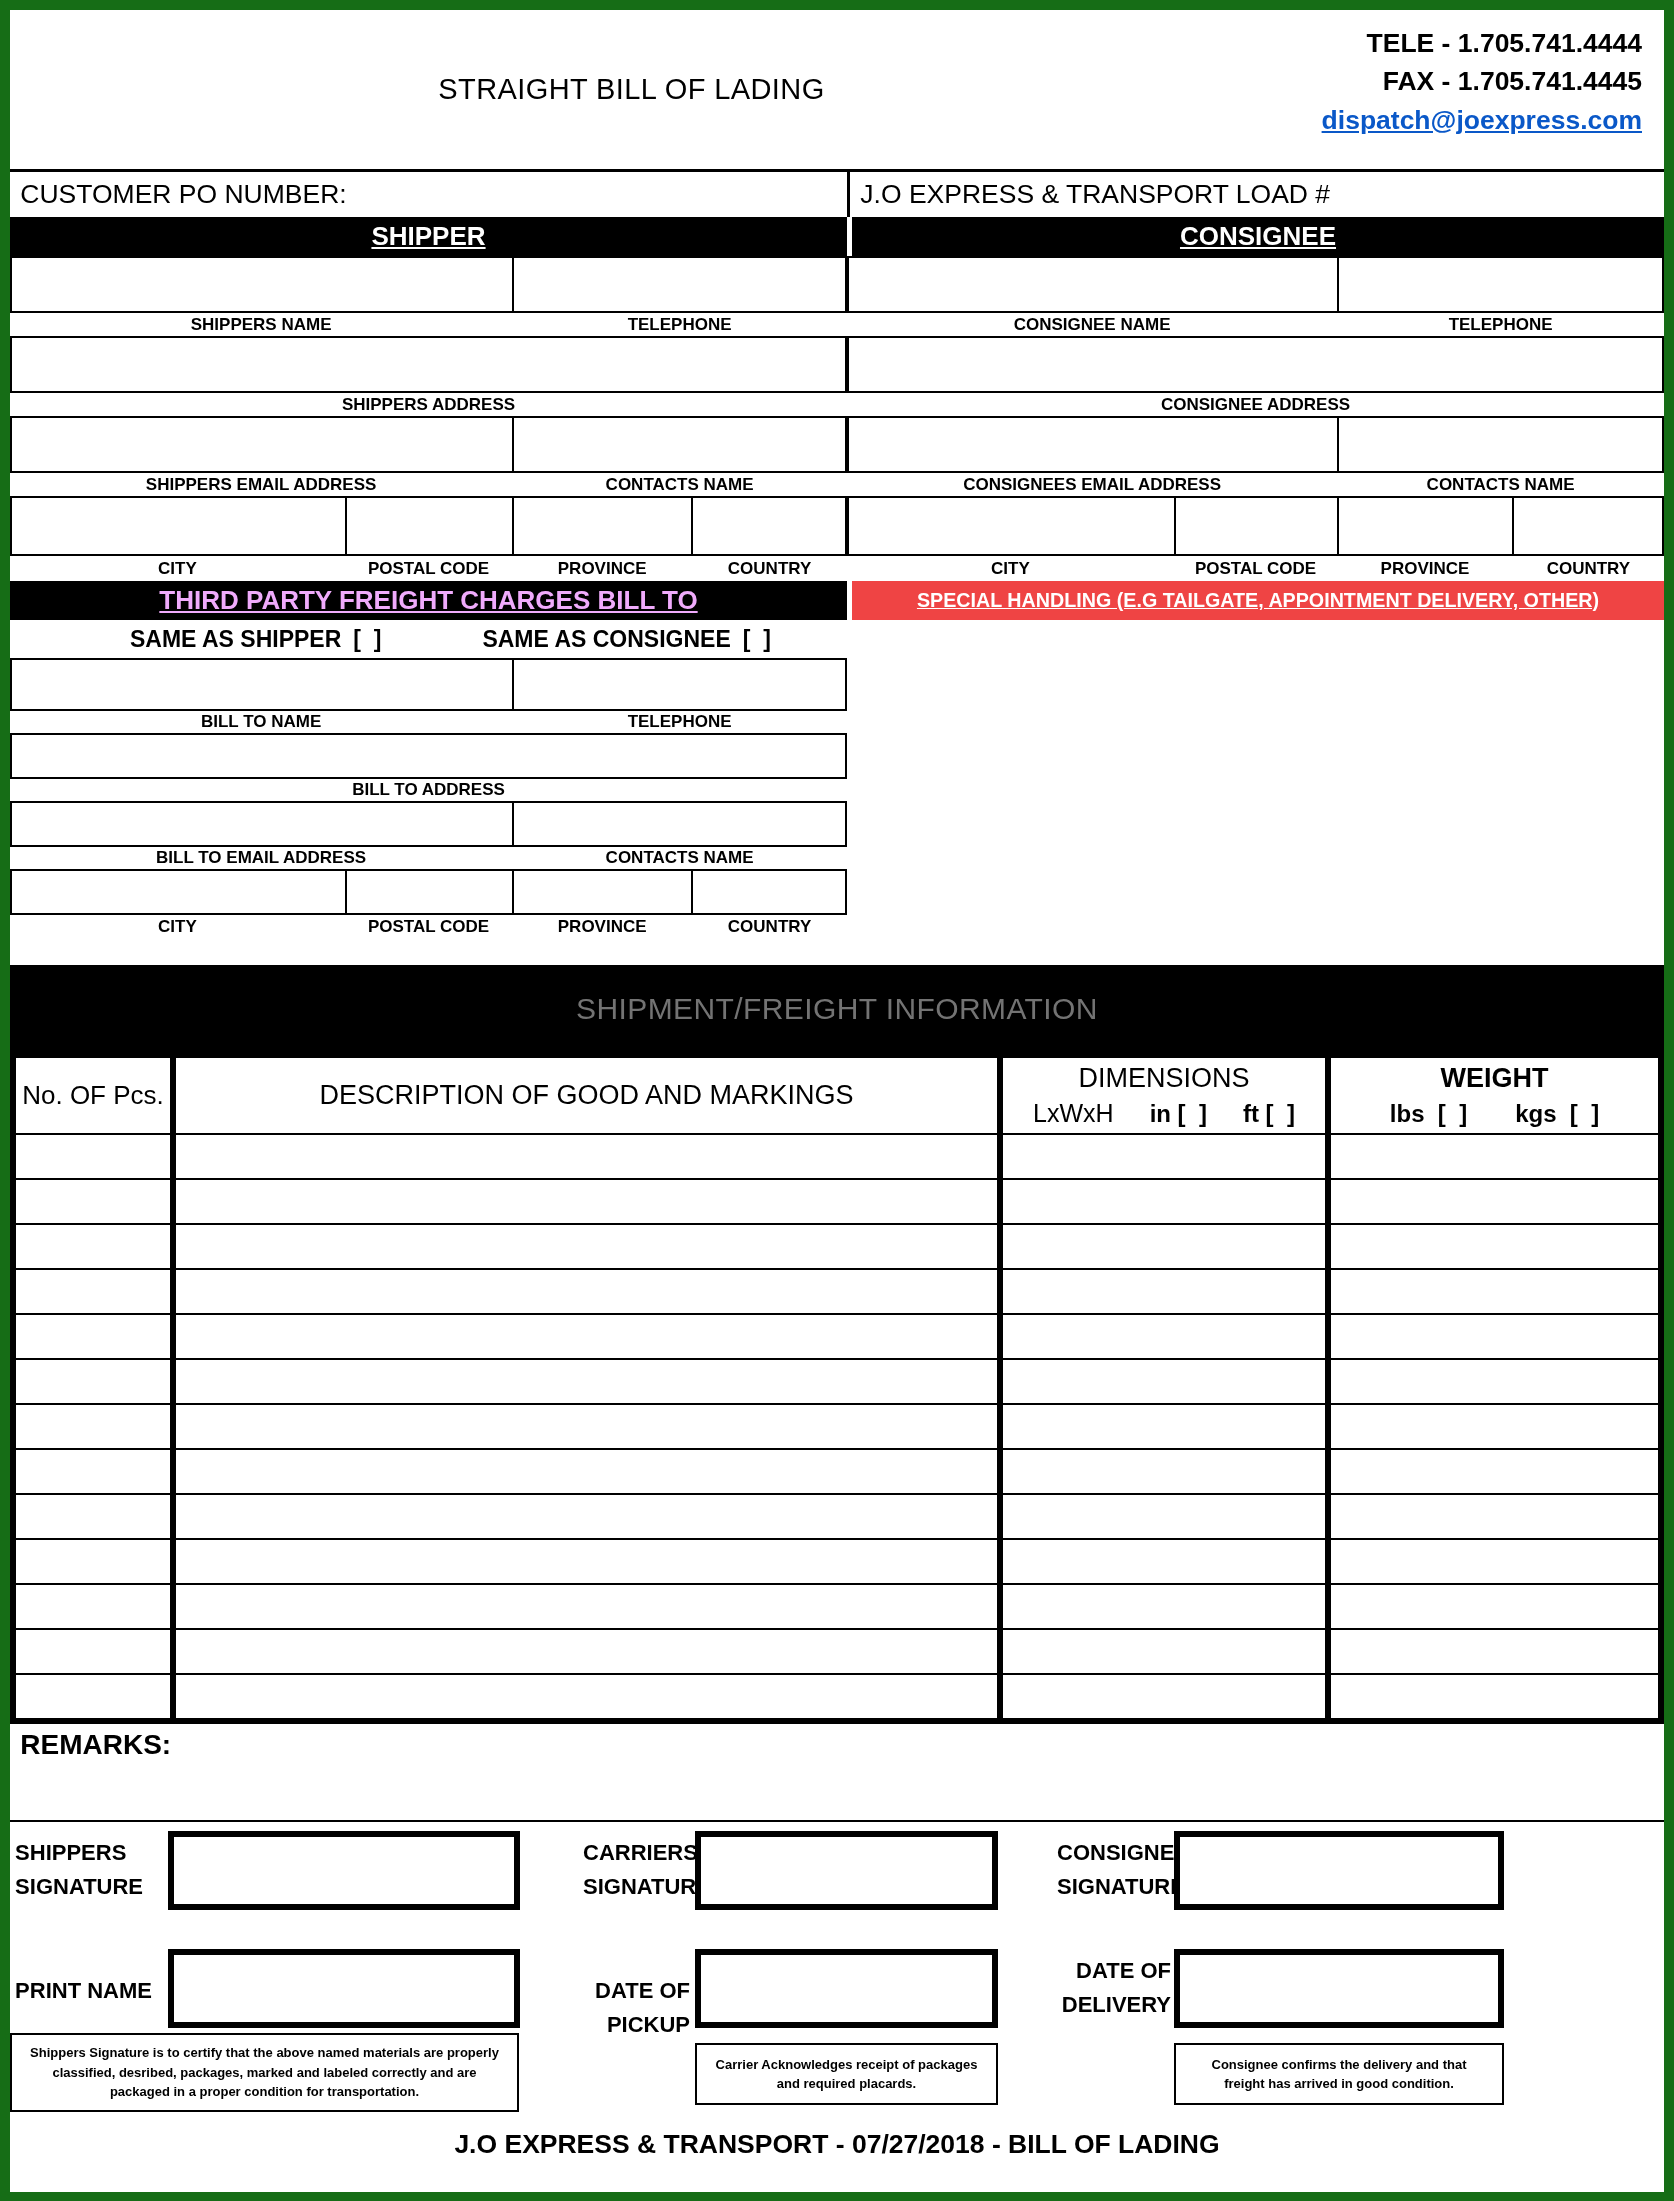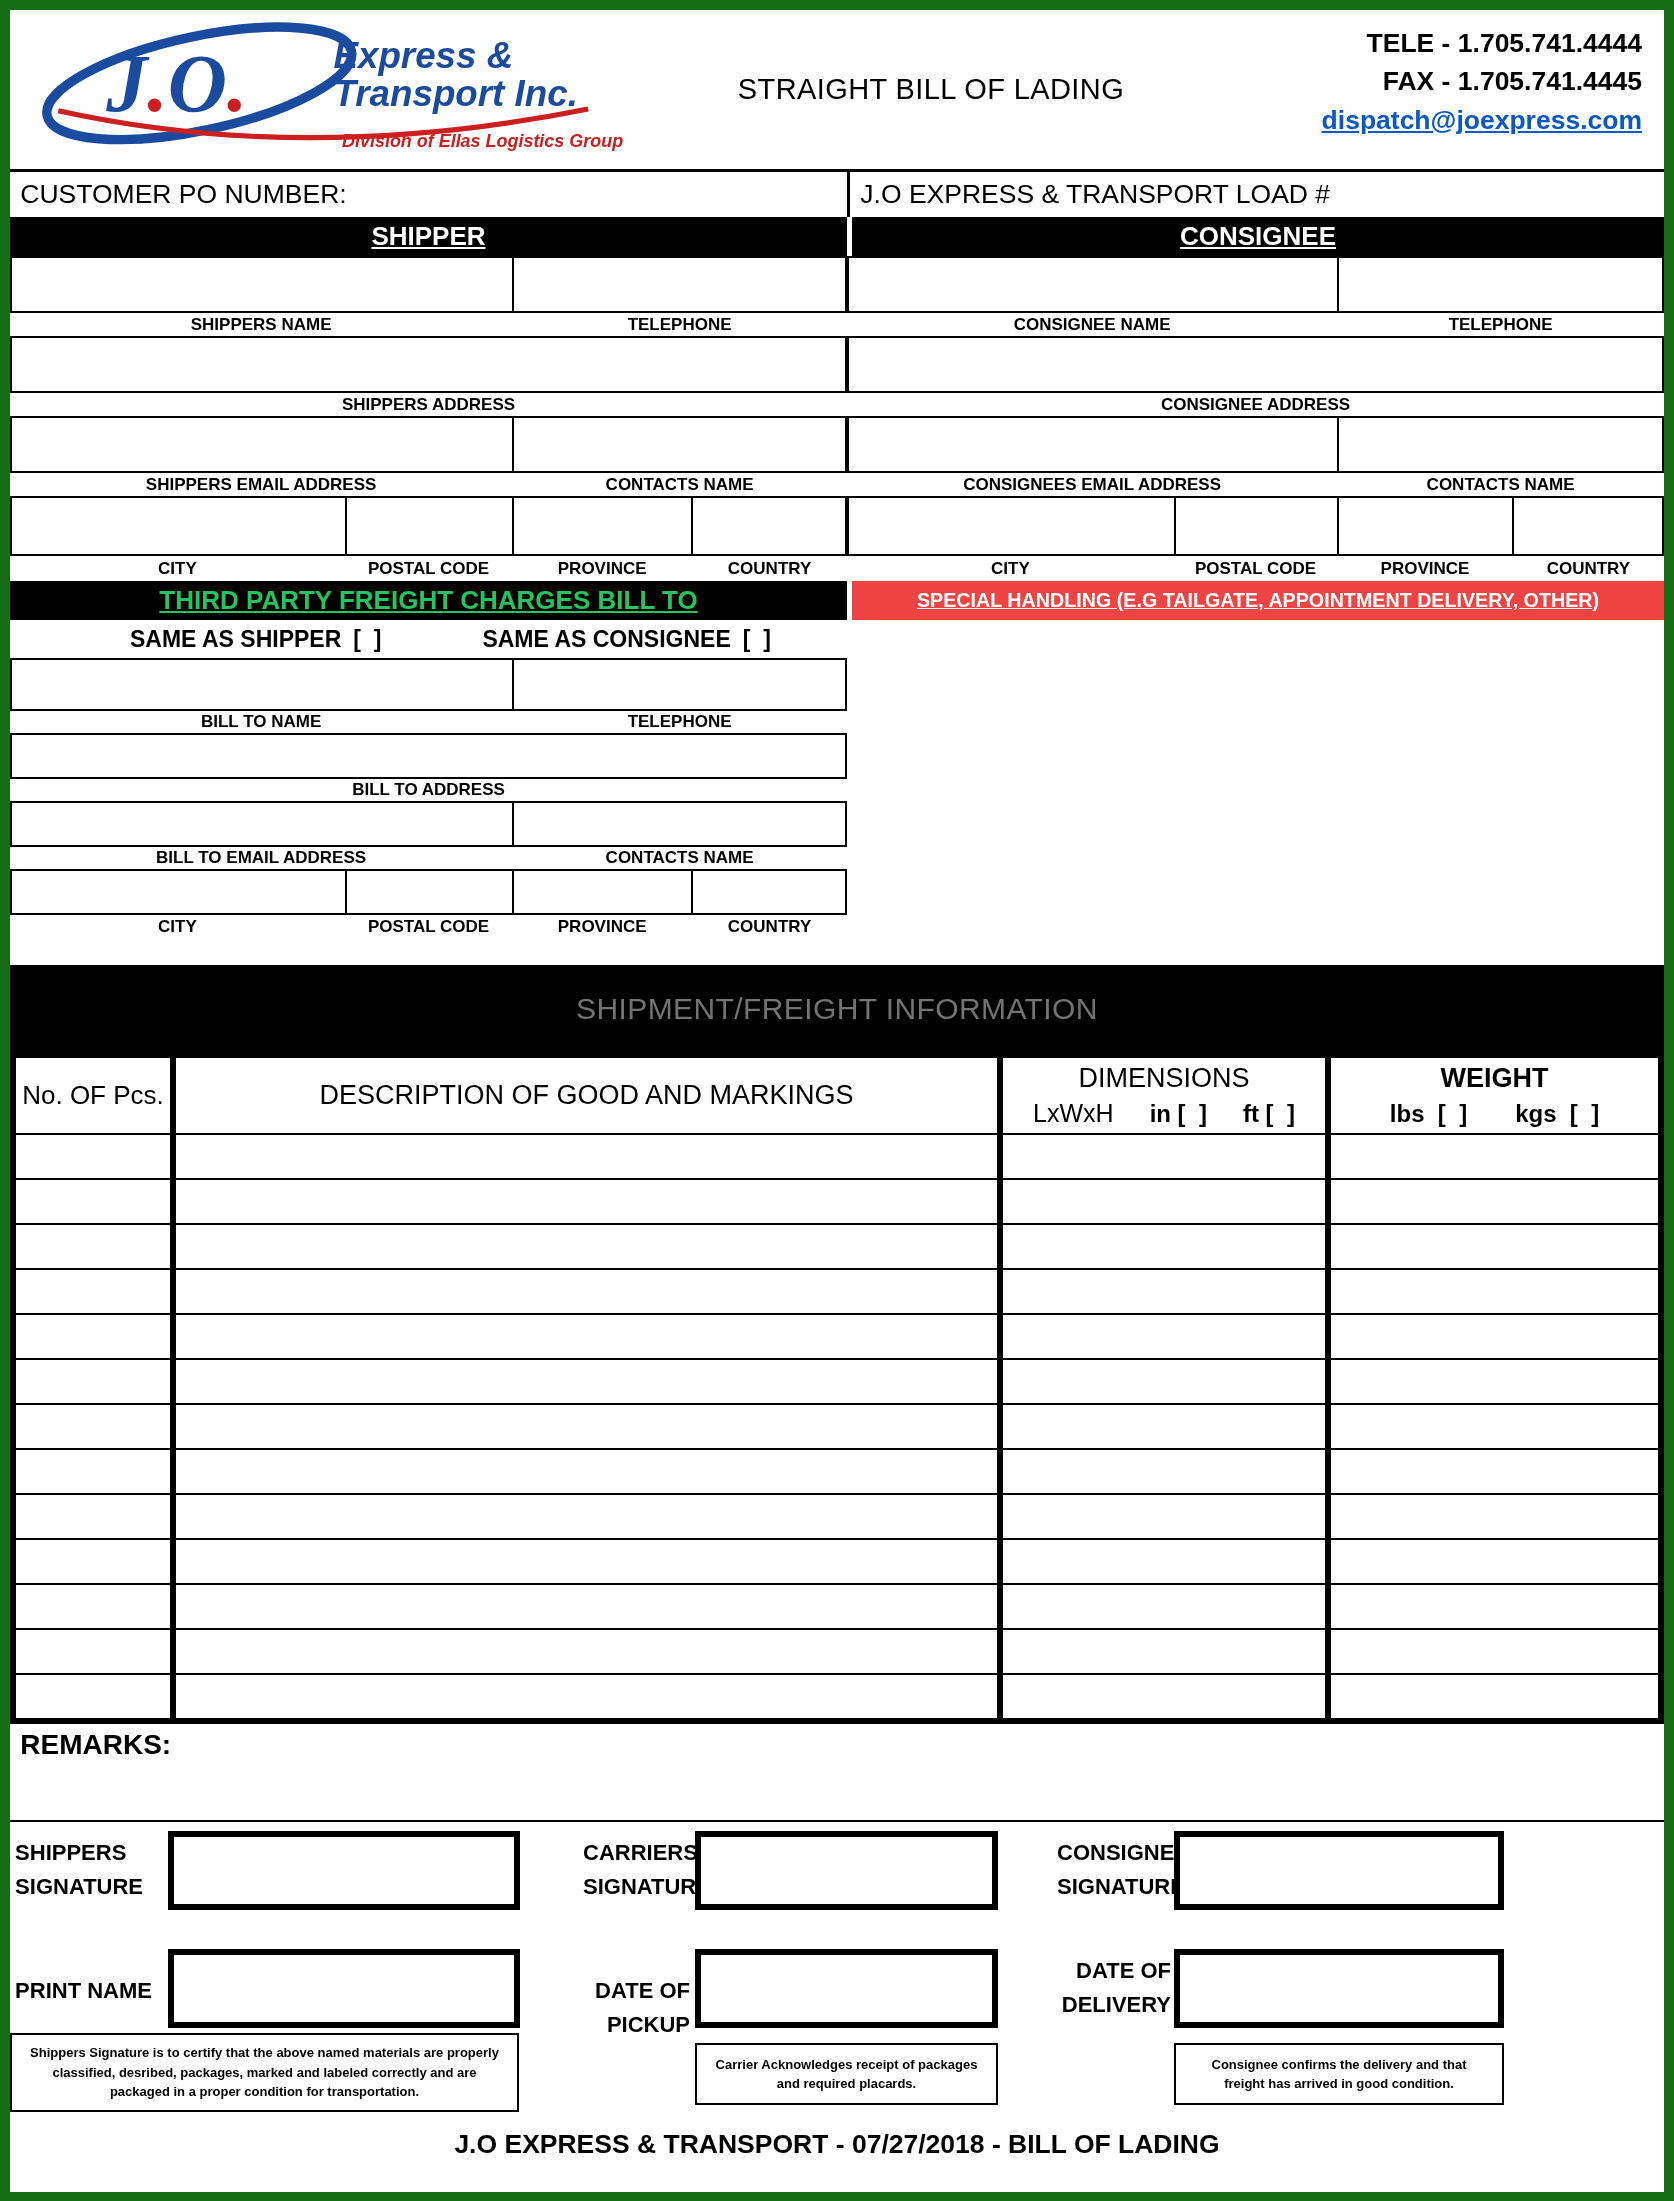--- a/index.html
+++ b/index.html
@@ -32,21 +32,21 @@
   .irow > div + div{border-left:2.6px solid #000;}
   .lrow{display:grid;align-items:center;text-align:center;font-weight:bold;font-size:17px;height:23px;}
   .lrow.tall{height:25px;}
   .g-name{grid-template-columns:60% 40%;}
   .g-one{grid-template-columns:100%;}
   .g-city{grid-template-columns:40% 20% 21.5% 18.5%;}
   .h66{height:57px;} .h70{height:60px;} .h62{height:53px;} .h54{height:46px;}
   
   .band{display:grid;grid-template-columns:837px 1fr;height:384px;}
   .tp-col{display:flex;flex-direction:column;}
-  .tp-head{height:39px;background:#000;color:#22c55e;font-weight:bold;font-size:26px;display:flex;align-items:center;justify-content:center;text-decoration:underline;}
+  .tp-head{height:39px;background:#000;color:#f0abfc;font-weight:bold;font-size:26px;display:flex;align-items:center;justify-content:center;text-decoration:underline;}
   .sameas{height:38px;display:flex;align-items:center;font-weight:bold;font-size:23px;padding-left:120px;}
   .sameas .chk{margin-left:12px;white-space:pre;cursor:pointer;}
   .sameas .lbl2{margin-left:101px;}
   .sh-col{display:flex;flex-direction:column;}
   .sh-head{height:39px;background:#ef4444;color:#fff;font-weight:bold;font-size:19.7px;display:flex;align-items:center;justify-content:center;text-decoration:underline;border-left:5.1px solid #fff;}
   .sh-area{flex:1;background:#fff;}
   
   .freight-bar{height:87px;background:#000;color:#737373;display:flex;align-items:center;justify-content:center;font-size:30px;letter-spacing:0.4px;}
   .ftable{border:6px solid #000;}
   .fcols{display:grid;grid-template-columns:154px 827px 328px 1fr;}
@@ -72,30 +72,20 @@
   .note{position:absolute;border:2.6px solid #000;display:flex;align-items:center;justify-content:center;text-align:center;font-weight:bold;font-size:13px;line-height:1.5;padding:3.4px 15.4px;}
   
   .footer{height:61px;display:flex;align-items:flex-start;justify-content:center;padding-top:12px;font-size:26.5px;font-weight:bold;}
 </style>
 </head>
 <body>
 
 <div class="page">
 
   <div class="header">
-    <div class="logo">
-      <svg viewBox="0 0 690 172" width="591" height="147">
-        <ellipse cx="195" cy="80" rx="182" ry="55" fill="none" stroke="#1a4b9e" stroke-width="11" transform="rotate(-12 195 80)"></ellipse>
-        <path d="M 30 112 Q 320 176 650 110" fill="none" stroke="#cc1f1f" stroke-width="6"></path>
-        <text x="86" y="112" font-family="'Liberation Serif',serif" font-style="italic" font-weight="bold" font-size="96" fill="#1a4b9e"><tspan>J</tspan><tspan fill="#cc1f1f">.</tspan><tspan>O</tspan><tspan fill="#cc1f1f">.</tspan></text>
-        <text x="352" y="62" font-style="italic" font-weight="bold" font-size="43" fill="#1a4b9e">Express &amp;</text>
-        <text x="352" y="106" font-style="italic" font-weight="bold" font-size="43" fill="#1a4b9e">Transport Inc.</text>
-        <text x="362" y="154" font-style="italic" font-weight="bold" font-size="21" fill="#cc1f1f">Division of Ellas Logistics Group</text>
-      </svg>
-    </div>
     <div class="doc-title">STRAIGHT BILL OF LADING</div>
     <div class="contact">
       <div>TELE - 1.705.741.4444</div>
       <div>FAX - 1.705.741.4445</div>
       <a class="email">dispatch@joexpress.com</a>
     </div>
   </div>
 
   <div class="load-row">
     <div class="load-cell">CUSTOMER PO NUMBER:</div>

